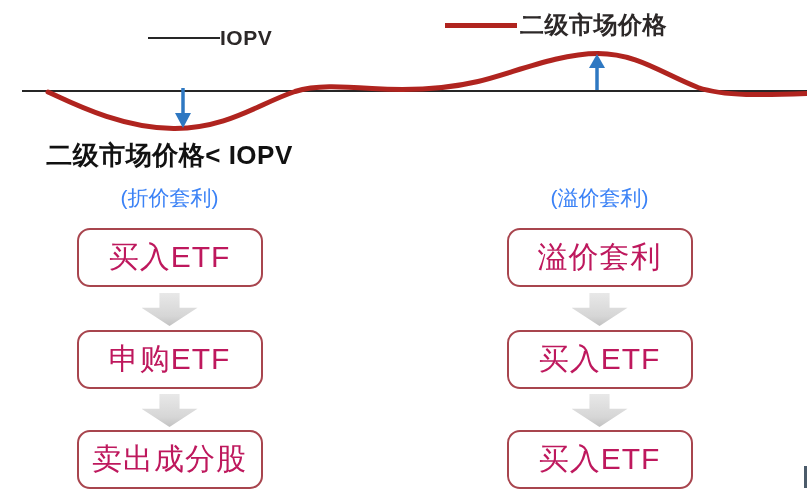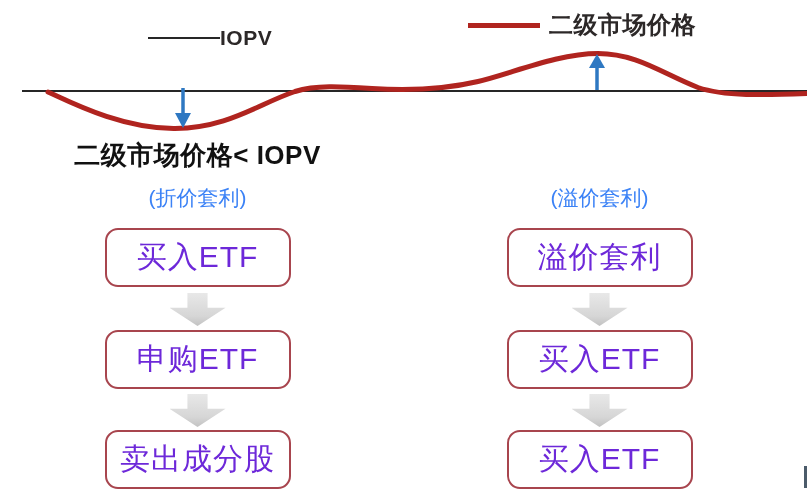--- a/index.html
+++ b/index.html
@@ -7,56 +7,56 @@
     position:relative;
     width:807px;height:500px;
     background:#ffffff;
     overflow:hidden;
     font-family:"Liberation Sans","DejaVu Sans",sans-serif;
   }
 
   
   .legend-item{position:absolute;display:flex;align-items:center;}
   .legend-iopv{left:148px;top:3px;margin-top:24px;}
-  .legend-market{left:468px;top:13px;gap:9px;}
+  .legend-market{left:445px;top:13px;gap:3px;}
   .line-swatch{display:inline-block;}
   .swatch-black{width:72px;height:2px;background:var(--baseline-black);}
   .swatch-red{width:72px;height:5px;background:var(--curve-red);}
   .legend-label{color:var(--legend-text);font-weight:600;line-height:1;white-space:nowrap;}
   .legend-iopv .legend-label{font-size:21px;letter-spacing:0.5px;}
   .legend-market .legend-label{font-size:24px;letter-spacing:0.5px;}
 
   
   .curve-svg{position:absolute;left:0;top:0;width:807px;height:145px;display:block;}
   .baseline{stroke:var(--baseline-black);stroke-width:1.8;}
   .curve{fill:none;stroke:var(--curve-red);stroke-width:5;stroke-linecap:round;}
   .blue-shaft{stroke:var(--arrow-blue);stroke-width:3.5;}
   .blue-head{fill:var(--arrow-blue);}
 
   
   .column{position:absolute;top:0;width:251px;height:500px;}
-  .col-discount{left:72px;}
+  .col-discount{left:44px;}
   .col-premium{left:474px;}
   .col-heading{
     position:absolute;top:141px;left:0;width:100%;
     text-align:center;font-size:26px;font-weight:bold;color:#111111;
     letter-spacing:0.5px;white-space:nowrap;line-height:1.1;
   }
   .col-subtitle{
     position:absolute;top:186px;left:0;width:100%;
     text-align:center;font-size:21px;color:#3b82f6;line-height:1.1;
   }
   .step-box{
     position:absolute;left:50%;transform:translateX(-50%);
     width:182px;height:55px;
     background:#ffffff;
     border:2.5px solid var(--box-border);
     border-radius:13px;
     display:flex;align-items:center;justify-content:center;
-    font-size:30px;color:#6d28d9;letter-spacing:1px;white-space:nowrap;
+    font-size:30px;color:#be185d;letter-spacing:1px;white-space:nowrap;
   }
   .box-pos-1{top:228px;}
   .box-pos-2{top:330px;}
   .box-pos-3{top:430px;}
   .flow-arrow{
     position:absolute;left:50%;transform:translateX(-50%);
     width:56px;height:33px;
     background:linear-gradient(180deg,#e8e8e8 0%,var(--flow-arrow-gray) 70%,#c2c2c2 100%);
     clip-path:polygon(32% 0,68% 0,68% 45%,100% 45%,50% 100%,0 45%,32% 45%);
   }

